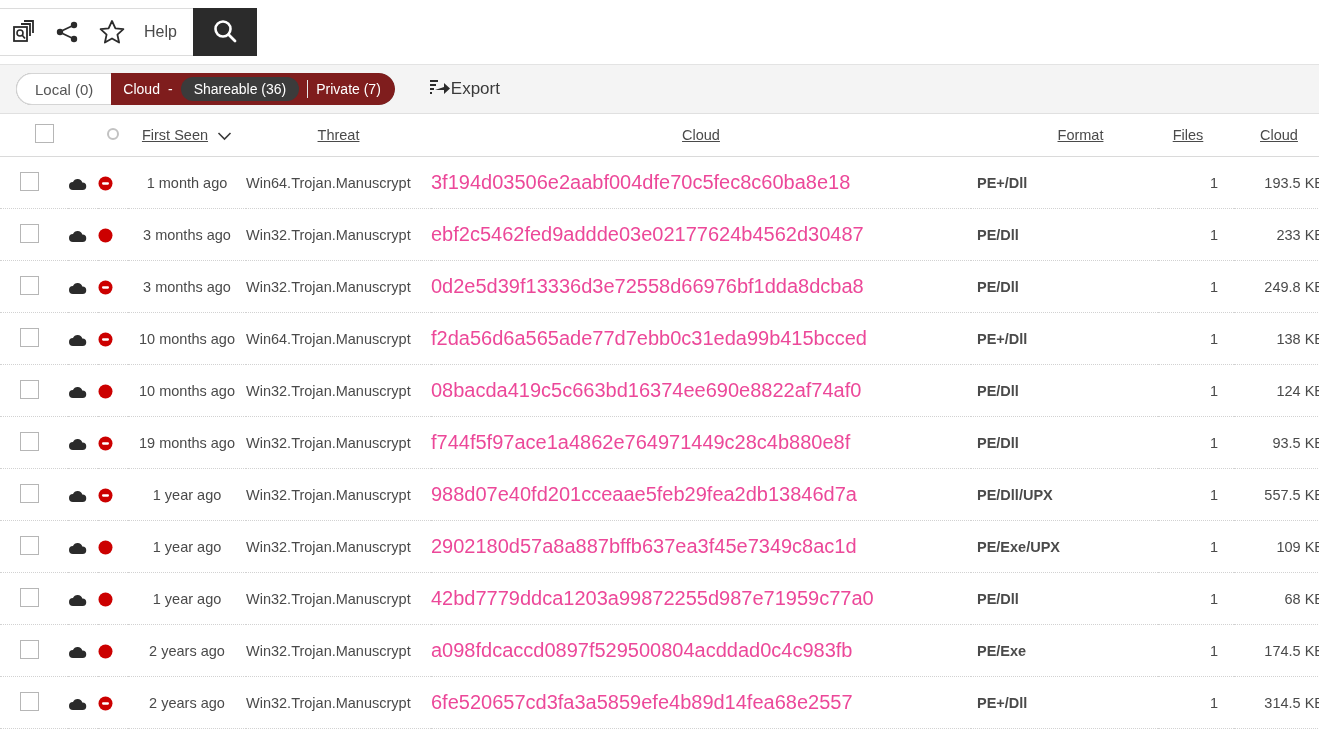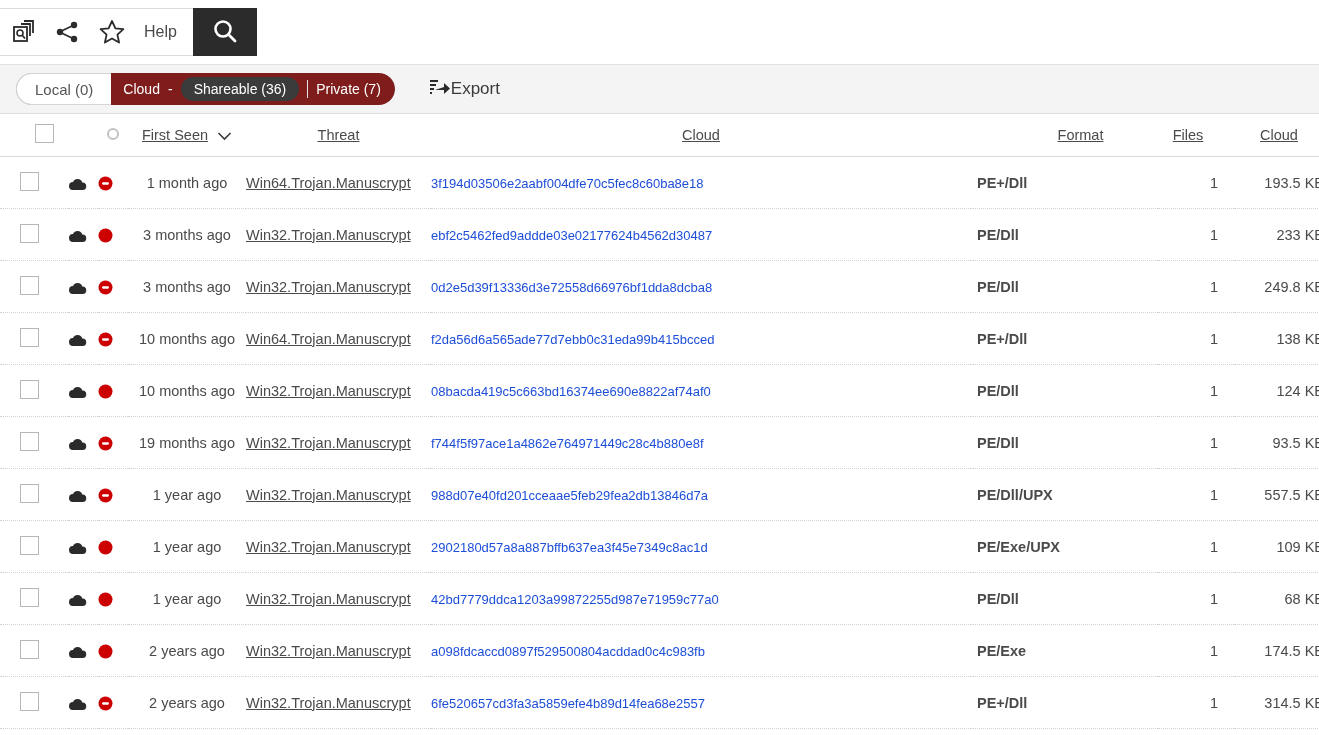--- a/index.html
+++ b/index.html
@@ -199,26 +199,26 @@
   }
   .hdr-circle {
     width: 12px;
     height: 12px;
     border: 2px solid #c2c2c2;
     border-radius: 50%;
     display: inline-block;
     box-sizing: border-box;
   }
   .name-link {
-    color: #1d4ed8;
+    color: #ec4899;
     text-decoration: none;
     cursor: pointer;
-    font-size: 13px;
-  }
-  .threat-cell { color: #4a4a4a; text-decoration: underline; }
+    font-size: 20px;
+  }
+  .threat-cell { color: #4a4a4a; }
   .files-cell  { padding-right: 16px !important; }
   .size-cell   { padding-right: 14px !important; }
   .format-cell { padding-left: 6px !important; font-weight: bold; }
   .hdr-format  { padding-left: 32px !important; }
   .hdr-files   { padding-right: 16px !important; text-align: right; }
   .hdr-size    { padding-right: 14px !important; text-align: right; }
   .cloud-ico { display: inline-block; vertical-align: middle; }
   .status-ico { display: inline-block; vertical-align: middle; }
 </style>
 </head>

